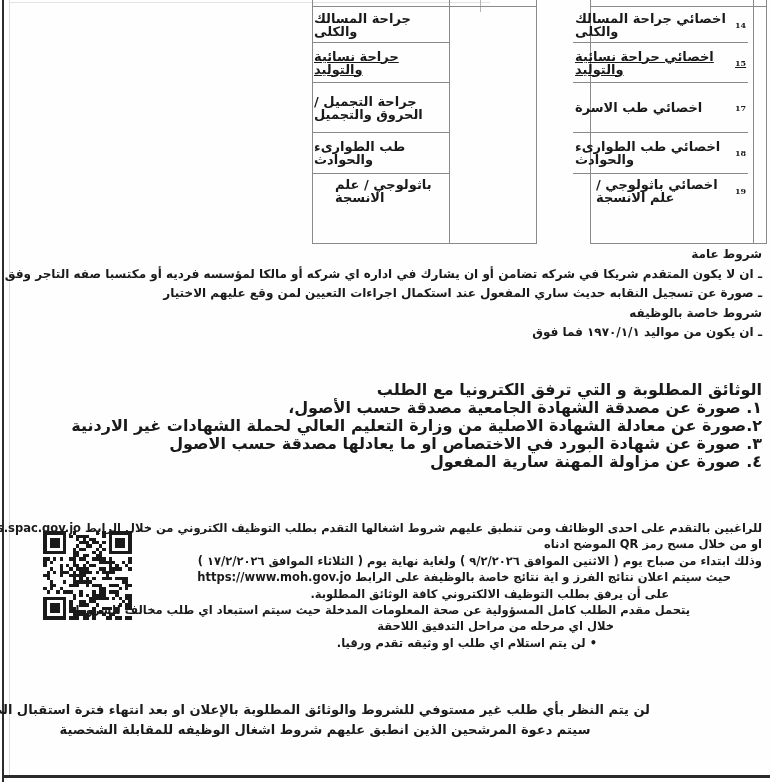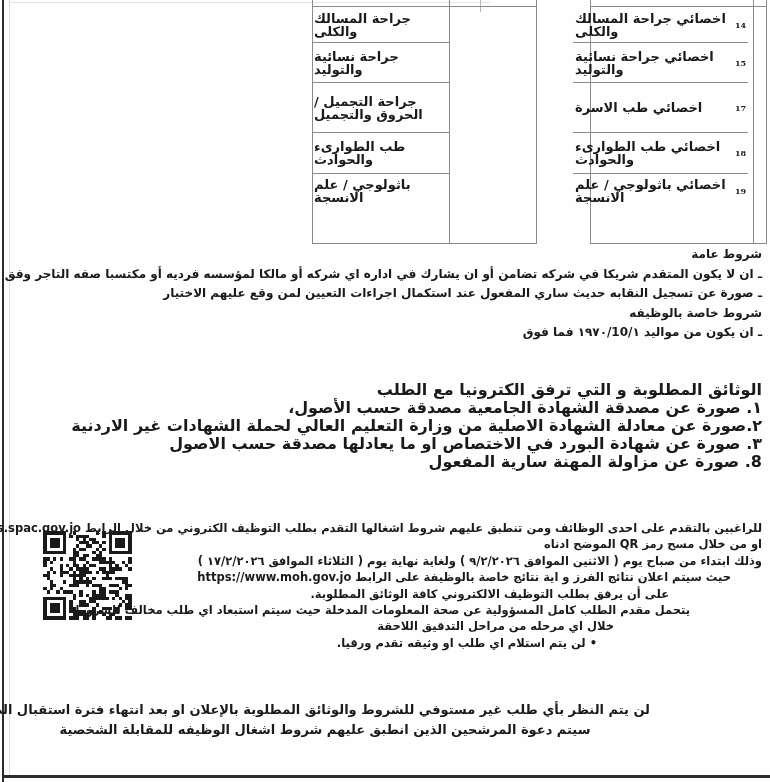--- a/index.html
+++ b/index.html
@@ -13,23 +13,23 @@
   .frame-bottom{left:2px;top:775px;width:768px;height:3px;background:#2b2b2b;}
   .inner-vline{left:9px;top:0;width:1px;height:775px;background:#dcdcdc;}
   .inner-hline{left:10px;top:2px;width:480px;height:1px;background:#e4e4e4;}
   .stub-vline{left:480px;top:0;width:1px;height:12px;background:#b5b5b5;}
   
   .vline{top:0;width:1px;height:243px;background:#8a8a8a;}
   .hline{height:1px;background:#8a8a8a;}
   
   .trows{top:7px;display:flex;flex-direction:column;}
   .trow{box-sizing:border-box;border-bottom:1px solid #8a8a8a;display:flex;align-items:center;}
-  .trow:last-child{border-bottom:none;}
+  .trow:last-child{border-bottom:none;margin-left:21px;}
   .trow:nth-child(1){height:36px;}
-  .trow:nth-child(2){height:40px;}
+  .trow:nth-child(2){height:40px;text-decoration:underline;}
   .trow:nth-child(3){height:50px;}
   .trow:nth-child(4){height:41px;}
   .trow:nth-child(5){height:33px;}
   .trow:nth-child(6){height:36px;}
   .spec-cell{flex:1;text-align:left;direction:rtl;font-size:13px;font-weight:bold;line-height:13px;padding:0 2px;}
   .num-cell{width:13px;text-align:left;font-size:8px;font-weight:bold;font-family:"DejaVu Serif",serif;}
   
   .rtl{direction:rtl;text-align:right;white-space:nowrap;}
   .blk{left:8px;right:8px;}
   #general{top:245px;font-size:12px;font-weight:bold;line-height:19.5px;margin-left:36px;}
@@ -106,29 +106,29 @@
       <span class="spec-cell">اخصائي باثولوجي / علم الانسجة</span>
       <span class="num-cell">19</span>
     </div>
   </div>
 
   <div id="general" class="abs blk rtl">
     <div class="heading">شروط عامة</div>
     <div>ـ ان لا يكون المتقدم  شريكا في شركه تضامن أو ان يشارك في اداره اي شركه أو مالكا لمؤسسه فرديه أو مكتسبا صفه التاجر وفق احكام قانون التجارة</div>
     <div>ـ صورة عن تسجيل النقابه  حديث  ساري المفعول عند استكمال اجراءات التعيين لمن وقع عليهم الاختيار</div>
     <div class="heading">شروط خاصة بالوظيفه</div>
-    <div>ـ  ان يكون من مواليد ١٩٧٠/10/١ فما فوق</div>
+    <div>ـ  ان يكون من مواليد ١٩٧٠/١/١ فما فوق</div>
   </div>
 
   <div id="documents" class="abs blk rtl">
     <div class="heading">الوثائق المطلوبة و التي ترفق الكترونيا مع الطلب</div>
     <div>١. صورة عن مصدقة الشهادة الجامعية مصدقة حسب الأصول،</div>
     <div>٢.صورة عن معادلة الشهادة الاصلية من وزارة التعليم العالي لحملة الشهادات غير الاردنية</div>
     <div>٣. صورة عن شهادة البورد في الاختصاص  او ما يعادلها مصدقة حسب الاصول</div>
-    <div>8. صورة عن مزاولة المهنة سارية المفعول</div>
+    <div>٤. صورة عن مزاولة المهنة سارية المفعول</div>
   </div>
 
   <div id="application" class="abs blk rtl">
     <div class="l1">للراغبين بالتقدم على احدى الوظائف ومن تنطبق عليهم شروط اشغالها  التقدم بطلب التوظيف الكتروني من خلال الرابط https://applyjobs.spac.gov.jo</div>
     <div class="l2">او من خلال مسح رمز QR الموضح ادناه</div>
     <div class="l3">وذلك ابتداء من صباح يوم (  الاثنين الموافق ٩/٢/٢٠٢٦  ) ولغاية نهاية يوم  ( الثلاثاء الموافق ١٧/٢/٢٠٢٦ )</div>
     <div class="l4">حيث سيتم اعلان نتائج الفرز و اية نتائج خاصة بالوظيفة على الرابط https://www.moh.gov.jo</div>
     <div class="l5">على أن يرفق بطلب التوظيف الالكتروني كافة الوثائق المطلوبة.</div>
     <div class="l6">يتحمل مقدم الطلب كامل المسؤولية عن صحة المعلومات المدخلة حيث سيتم استبعاد اي طلب مخالف للشروط</div>
     <div class="l7">خلال اي مرحله من مراحل التدقيق اللاحقة</div>

